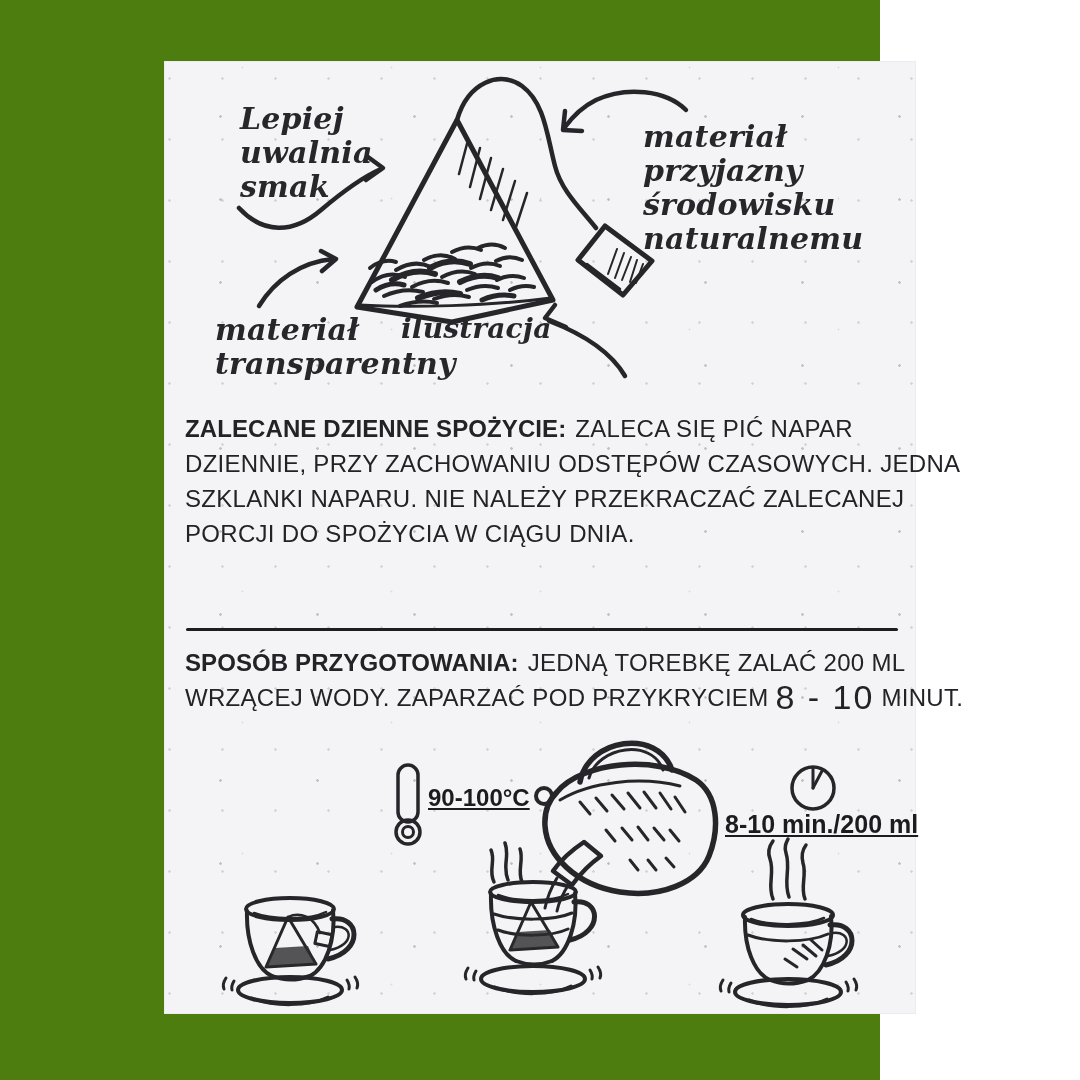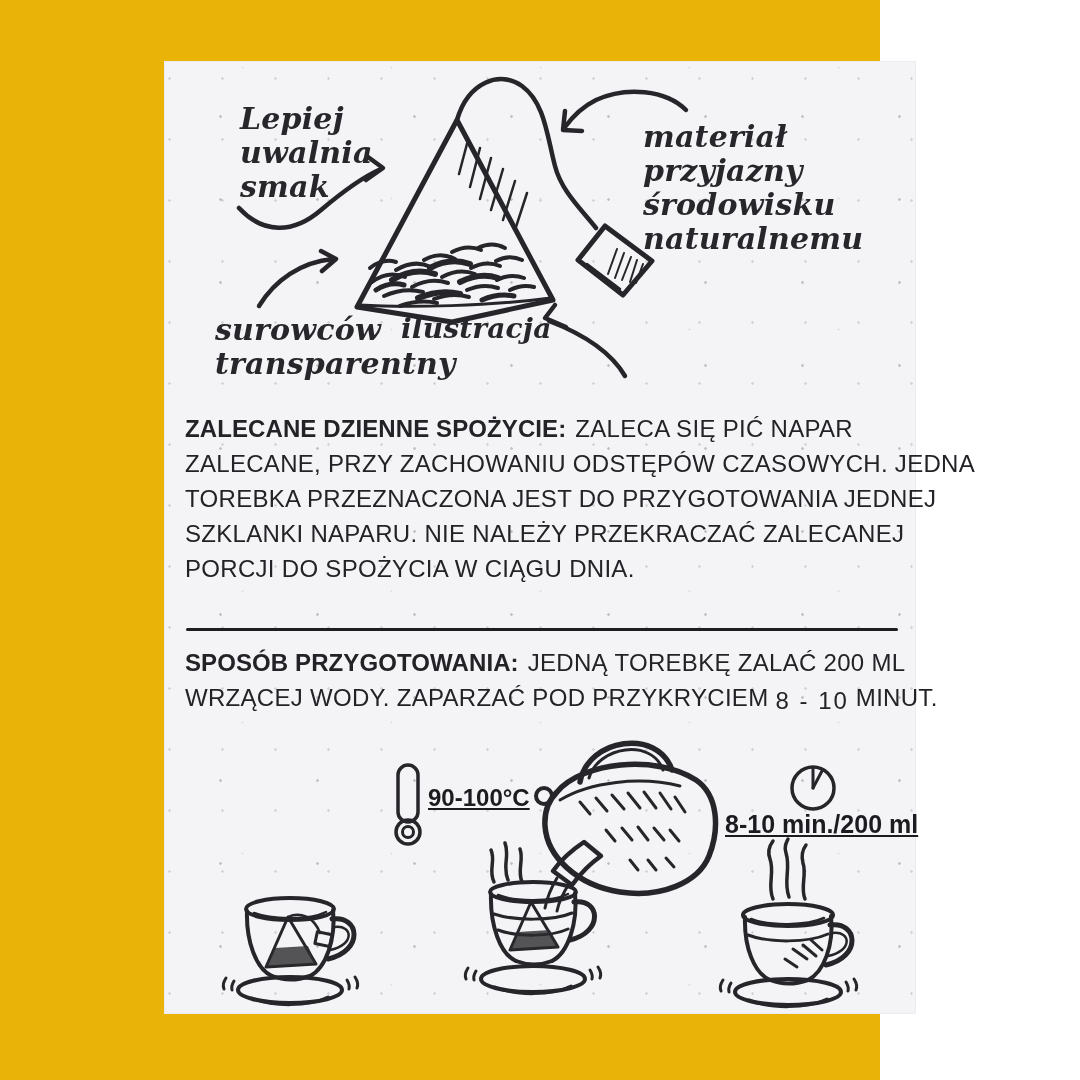--- a/index.html
+++ b/index.html
@@ -1,18 +1,18 @@
 <!DOCTYPE html>
 <html><head>
 <meta charset="utf-8">
 <style>
   html,body{margin:0;padding:0;}
   body{width:1080px;height:1080px;background:#ffffff;overflow:hidden;
        font-family:"Liberation Sans",sans-serif;}
-  .canvas{position:relative;width:880px;height:1080px;background:#eab308;}
+  .canvas{position:relative;width:880px;height:1080px;background:#4d7c0f;}
   .paper{position:absolute;left:165px;top:62px;width:750px;height:951px;
          background:#f4f3f6;box-shadow:0 0 0 1px #ecebf0;}
   
   .paper::before{content:"";position:absolute;inset:0;pointer-events:none;
     background-image:
       radial-gradient(circle, rgba(20,20,25,.22) 1px, transparent 1.6px),
       radial-gradient(circle, rgba(20,20,25,.14) 1px, transparent 1.5px),
       radial-gradient(circle, rgba(20,20,25,.10) .8px, transparent 1.2px);
     background-size:97px 83px, 53px 61px, 149px 131px;
     background-position:7px 13px, 31px 47px, 3px 71px;}
@@ -23,21 +23,21 @@
   
   .script{font-family:"DejaVu Serif",serif;font-style:italic;font-weight:700;
           color:#27272b;font-size:30px;line-height:1.13;white-space:pre-line;
           letter-spacing:.2px;}
   
   .caps-line{font-family:"Liberation Sans",sans-serif;font-size:24px;
              color:#232327;letter-spacing:.3px;line-height:35px;
              white-space:nowrap;}
   .caps-line b{font-weight:700;letter-spacing:.1px;margin-top:28px;}
   .sp{margin-left:9px;text-align:center;}
-  .time-big{font-size:24px;font-weight:400;letter-spacing:2px;
+  .time-big{font-size:34px;font-weight:400;letter-spacing:2px;
             vertical-align:-3px;margin:0 7px;}
   .divider{position:absolute;height:3px;background:#1e1e22;border-radius:2px;}
   .icon-caption{font-family:"Liberation Sans",sans-serif;font-weight:700;
                 color:#1c1c20;white-space:nowrap;text-decoration:underline;}
 </style>
 </head>
 <body>
 
 <div class="canvas">
  <div class="paper">
@@ -102,30 +102,29 @@
     <path class="ink" stroke-width="4.5" d="M100,76 C86,52 58,34 24,21"></path>
     <path class="ink" stroke-width="4.5" d="M30,5 L20,18 L41,27"></path>
   </svg>
 
   <div class="abs script" style="left:75px;top:40px">Lepiej
 uwalnia
 smak</div>
   <div class="abs script" style="left:478px;top:58px">materiał przyjazny
 środowisku
 naturalnemu</div>
-  <div class="abs script" style="left:50px;top:251px">surowców
+  <div class="abs script" style="left:50px;top:251px">materiał
 transparentny</div>
   <div class="abs script" style="left:236px;top:251px;font-size:28px">ilustracja</div>
 
   <div class="abs" style="left:20px;top:349px;width:718px">
     <div class="caps-line">
       <b>ZALECANE DZIENNE SPOŻYCIE:</b><span class="sp">ZALECA SIĘ PIĆ NAPAR</span>
     </div>
-    <div class="caps-line">ZALECANE, PRZY ZACHOWANIU ODSTĘPÓW CZASOWYCH. JEDNA</div>
-    <div class="caps-line">TOREBKA PRZEZNACZONA JEST DO PRZYGOTOWANIA JEDNEJ</div>
+    <div class="caps-line">DZIENNIE, PRZY ZACHOWANIU ODSTĘPÓW CZASOWYCH. JEDNA</div>
     <div class="caps-line">SZKLANKI NAPARU. NIE NALEŻY PRZEKRACZAĆ ZALECANEJ</div>
     <div class="caps-line">PORCJI DO SPOŻYCIA W CIĄGU DNIA.</div>
   </div>
 
   <div class="divider" style="left:21px;top:566px;width:712px"></div>
 
   <div class="abs" style="left:20px;top:583px;width:718px">
     <div class="caps-line">
       <b>SPOSÓB PRZYGOTOWANIA:</b><span class="sp">JEDNĄ TOREBKĘ ZALAĆ 200 ML</span>
     </div>

